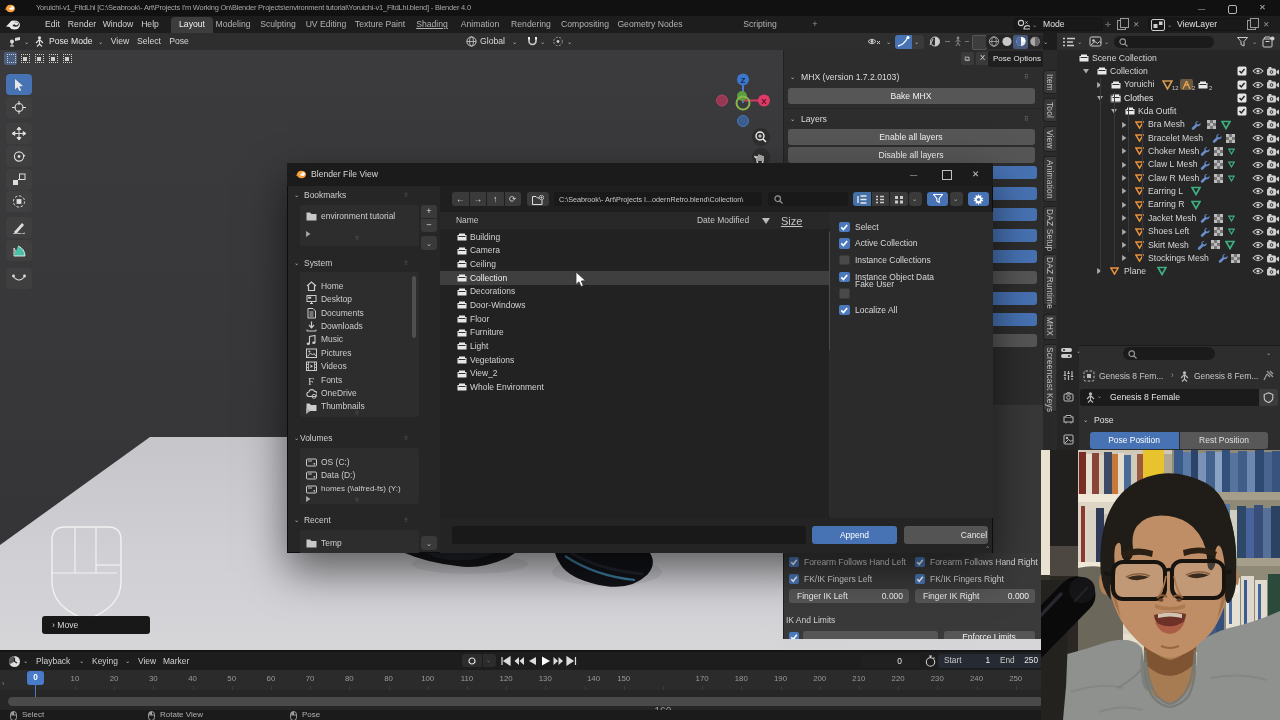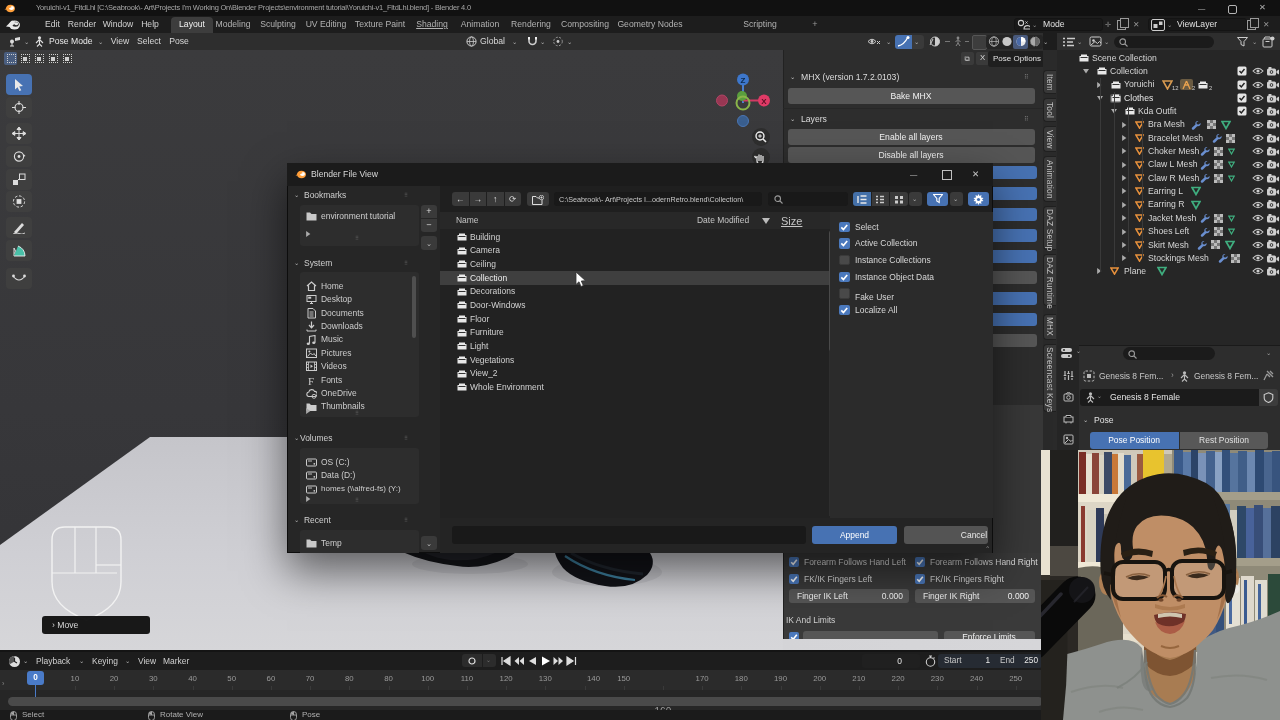--- a/index.html
+++ b/index.html
@@ -1302,21 +1302,21 @@
   </svg>
 <div class="t" style="left:855px;top:238.4px;font-size:8.46px;color:#d8d8d8;">Active Collection</div>
 <div class="a" style="left:839px;top:254.95px;width:10.5px;height:10.5px;background:#494949;border-radius:2px;border:1px solid #3a3a3a;box-sizing:border-box"></div>
 <div class="t" style="left:855px;top:255.0px;font-size:8.46px;color:#d8d8d8;">Instance Collections</div>
 <div class="a" style="left:839px;top:271.55px;width:10.5px;height:10.5px;background:#4b79bd;border-radius:2px"></div>
 <svg class="a" style="left:839px;top:271.55px" width="10.5" height="10.5" viewBox="0 0 10 10">
     <path d="M2.2 5.2 L4.2 7.2 L7.8 2.8" stroke="#fff" stroke-width="1.6" fill="none"></path>
   </svg>
 <div class="t" style="left:855px;top:271.6px;font-size:8.46px;color:#d8d8d8;">Instance Object Data</div>
 <div class="a" style="left:839px;top:288.15px;width:10.5px;height:10.5px;background:#494949;border-radius:2px;border:1px solid #3a3a3a;box-sizing:border-box"></div>
-<div class="t" style="left:855px;top:292px;font-size:8.46px;color:#d8d8d8;">Fake User</div>
+<div class="t" style="left:855px;top:279px;font-size:8.46px;color:#d8d8d8;">Fake User</div>
 <div class="a" style="left:839px;top:304.75px;width:10.5px;height:10.5px;background:#4b79bd;border-radius:2px"></div>
 <svg class="a" style="left:839px;top:304.75px" width="10.5" height="10.5" viewBox="0 0 10 10">
     <path d="M2.2 5.2 L4.2 7.2 L7.8 2.8" stroke="#fff" stroke-width="1.6" fill="none"></path>
   </svg>
 <div class="t" style="left:855px;top:304.8px;font-size:8.46px;color:#d8d8d8;">Localize All</div>
 <div class="a" style="left:440px;top:518px;width:552px;height:35px;background:#242424;"></div>
 <div class="a" style="left:452px;top:526px;width:354px;height:18px;background:#191919;border-radius:3px;"></div>
 <div class="a" style="left:812px;top:526px;width:85px;height:18px;background:#4772b3;border-radius:3px;"></div>
 <div class="t" style="left:854.5px;top:529.8px;font-size:8.46px;color:#fff;transform:translateX(-50%);">Append</div>
 <div class="a" style="left:904px;top:526px;width:84px;height:18px;background:#545454;border-radius:3px;"></div>

